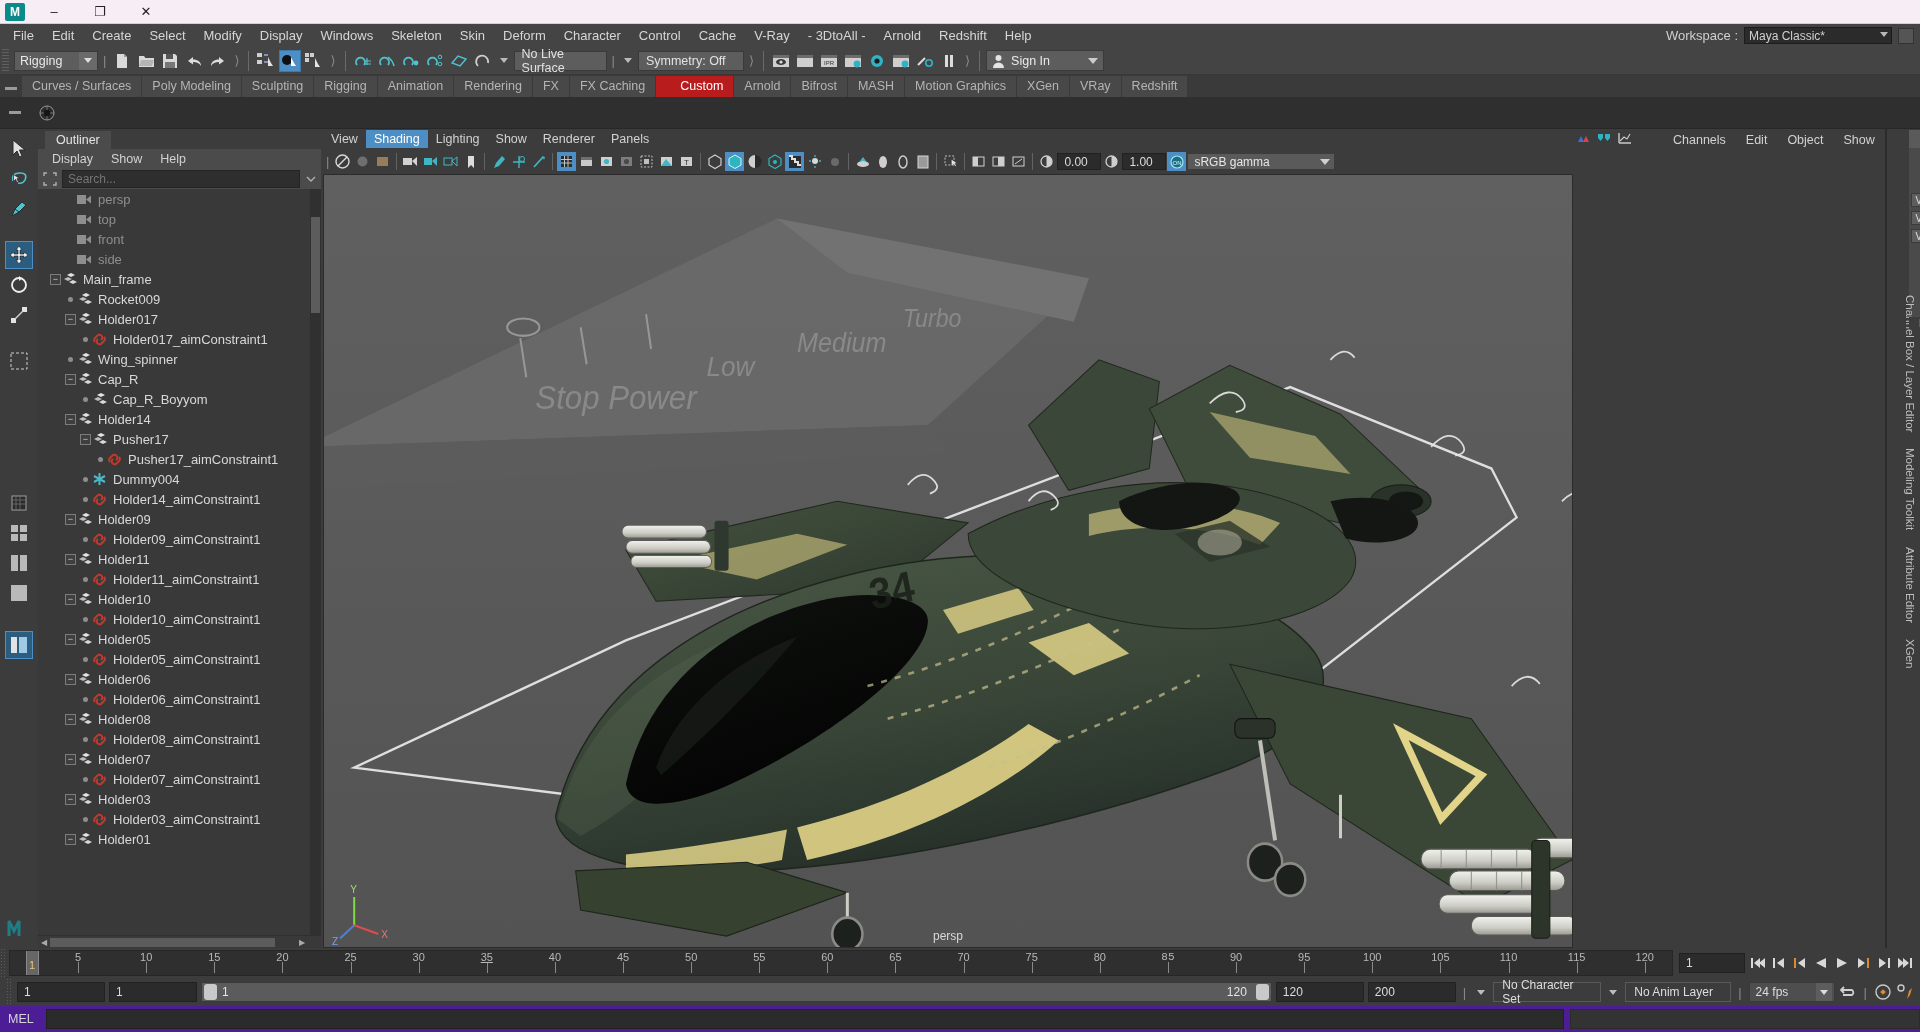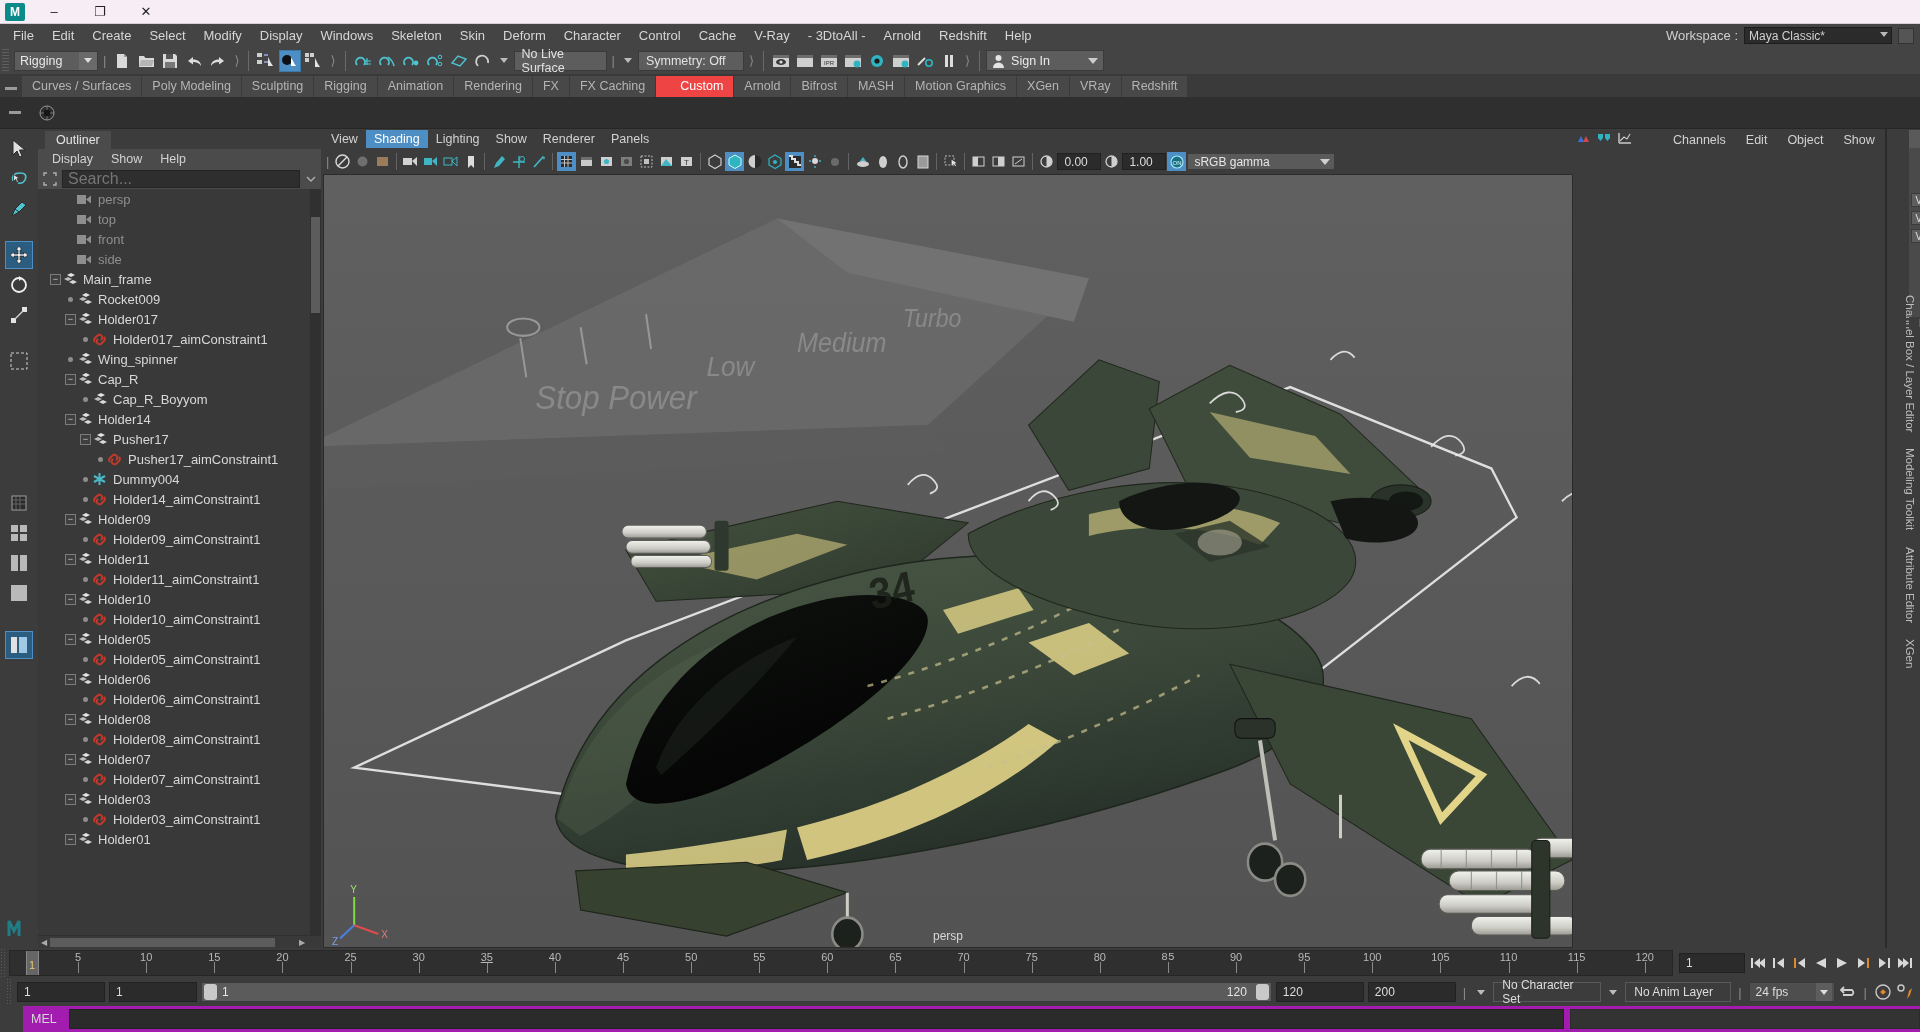--- a/index.html
+++ b/index.html
@@ -75,21 +75,21 @@
   .signin { width:118px;height:21px;background:#5d5d5d;border:1px solid #3a3a3a;
      display:flex;align-items:center;gap:6px;padding:0 5px;font-size:12.5px;color:#eaeaea;
      position:relative;}
   .signin .arr{position:absolute;right:5px;border-left:5px solid transparent;
      border-right:5px solid transparent;border-top:6px solid #ccc;}
 
   
   .shelftabs { height:22px;background:#3a3a3a;display:flex;align-items:flex-end;flex:none;}
   .shelftab { padding:2px 10px 3px;font-size:12.5px;color:#b4b4b4;background:#484848;
      border-right:1px solid #3a3a3a; line-height:16px;}
-  .shelftab.active { background:#ef4444; color:#ffffff;padding-left:24px; }
+  .shelftab.active { background:#b91c1c; color:#ffffff;padding-left:24px; }
   .shelf-dash{width:22px;height:18px;display:flex;align-items:center;justify-content:center;}
   .shelf-dash span{width:12px;height:3px;background:#9a9a9a;}
 
   
   .shelfrow { height:32px;background:#2f2f2f;display:flex;align-items:center;flex:none;
      padding-left:4px; border-bottom:1px solid #272727;}
 
   
   .body { flex:1; display:flex; min-height:0; background:#3c3c3c;}
   .toolbox {
@@ -104,21 +104,21 @@
   
   .outliner { width:283px;background:#3c3c3c;display:flex;flex-direction:column;flex:none;}
   .ol-tabrow { height:20px;display:flex;align-items:flex-end;padding-left:7px;}
   .ol-tab { background:#4b4b4b;color:#e4e4e4;font-size:12.5px;padding:2px 11px 2px;}
   .ol-menu { height:20px;background:#4b4b4b;display:flex;align-items:center;gap:0px;padding-left:5px;}
   .ol-menu .m { font-size:12.5px;color:#d2d2d2;padding:1px 9px;}
   .ol-search { height:20px;background:#4b4b4b;display:flex;align-items:center;padding:0 3px;gap:4px;}
   .ol-search .sicon{width:17px;height:16px;display:flex;align-items:center;justify-content:center;}
   .ol-search input {
     flex:1;height:16px;background:#2e2e2e;border:1px solid #242424;color:#cfcfcf;
-    font-size:16px;padding:8px 5px;font-family:"Liberation Sans",sans-serif;
+    font-size:12px;padding:8px 5px;font-family:"Liberation Sans",sans-serif;
   }
   .ol-search .sdd{width:14px;height:14px;display:flex;align-items:center;justify-content:center;}
   .ol-list { flex:1;background:#393939;overflow:hidden;position:relative;font-size:13px;}
   .ol-scroll { position:absolute;right:0;top:0;width:11px;height:100%;background:#303030;}
   .ol-thumb { position:absolute;right:1px;top:28px;width:9px;height:96px;background:#5c5c5c;}
   .row { height:20px;display:flex;align-items:center;white-space:nowrap;padding-left:2px;}
   .row .expander{width:11px;height:11px;border:1px solid #7c7c7c;color:#cfcfcf;font-size:9px;
      line-height:9px;text-align:center;background:#3f3f3f;flex:none;}
   .row .dot{width:5px;height:5px;border-radius:50%;background:#8d8d8d;flex:none;}
   .row .lbl{margin-left:5px;}
@@ -202,21 +202,21 @@
   .csel{height:20px;background:#3c3c3c;border:1px solid #595959;color:#ddd;font-size:12px;
      display:flex;align-items:center;padding:0 8px;}
   .fps{width:86px;height:20px;background:#4e4e4e;border:1px solid #3a3a3a;color:#ddd;
      font-size:12px;display:flex;align-items:center;padding-left:6px;position:relative;}
   .fps .arr{position:absolute;right:2px;top:0;width:16px;height:18px;background:#5d5d5d;
      display:flex;align-items:center;justify-content:center;}
   .fps .arr i{border-left:4px solid transparent;border-right:4px solid transparent;
      border-top:5px solid #ddd;}
 
   
-  .melrow{height:26px;background:#a21caf;display:flex;align-items:center;gap:4px;padding-left:8px;flex:none;margin-left:23px;}
+  .melrow{height:26px;background:#4c1d95;display:flex;align-items:center;gap:4px;padding-left:8px;flex:none;}
   .mel-lbl{font-size:12.5px;color:#d6d6d6;width:34px;}
   .mel-in{flex:1;height:20px;background:#2b2b2b;border:1px solid #212121;margin-right:2px;}
   .mel-in2{width:350px;height:20px;background:#333;border:1px solid #2b2b2b;}
   .statusline{height:24px;background:#3c3c3c;display:flex;align-items:center;
      padding-left:16px;font-size:12px;color:#c4c4c4;flex:none;}
 
   .dots-v{width:7px;align-self:stretch;background-image:
      radial-gradient(#707070 1px, transparent 1px);background-size:3px 3px;opacity:.6;}
 </style>
 </head>

